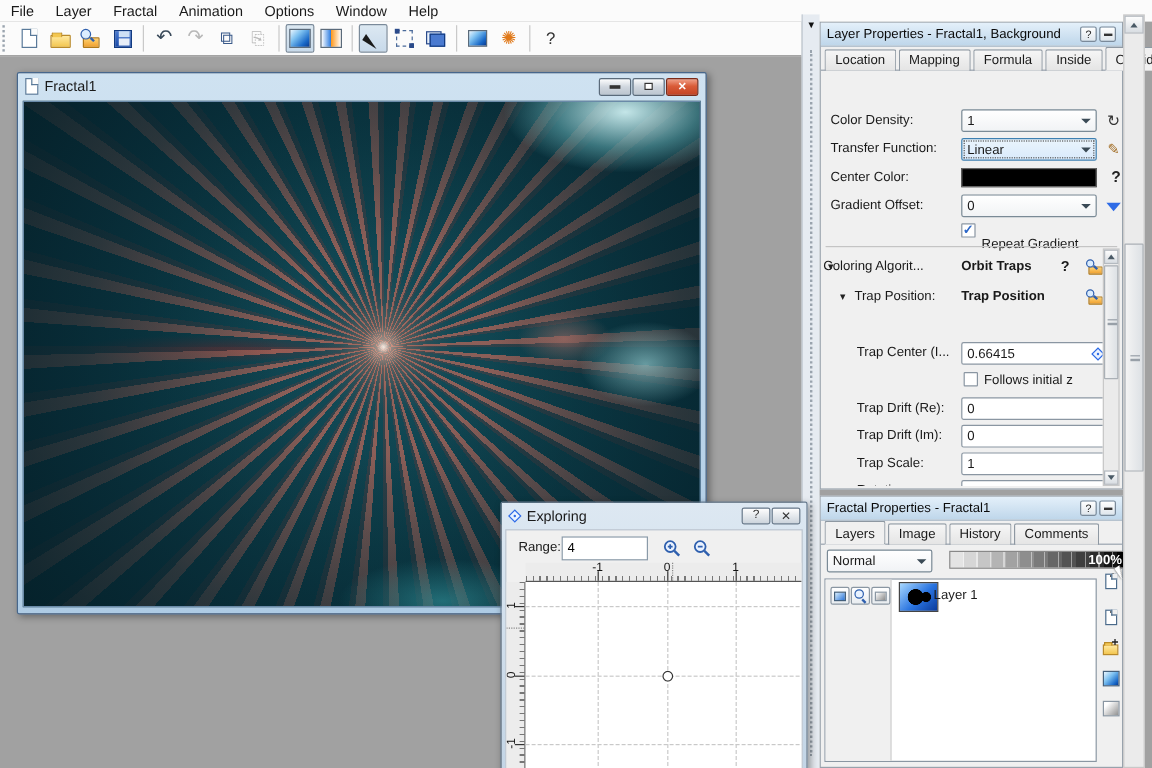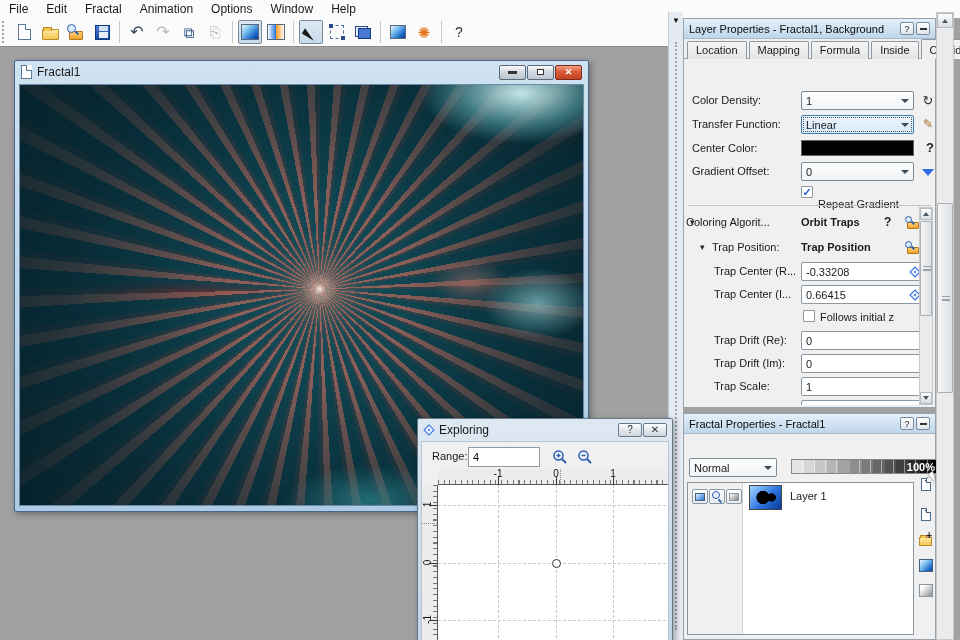--- a/index.html
+++ b/index.html
@@ -133,21 +133,21 @@
   .lthumb { position:absolute; left:61px; top:2px; width:33px; height:25px; border:1px solid #444; }
   .thumb-l1 { background:
       radial-gradient(circle at 42% 50%, #000 0 30%, transparent 32%),
       radial-gradient(circle at 70% 50%, #000 0 16%, transparent 18%),
       linear-gradient(135deg,#a8d8ff,#2a74e0 55%,#0a3a9a); }
   .thumb-bg { background:
       radial-gradient(circle at 28% 72%, #ffa428 0 14%, rgba(255,150,30,.6) 22%, transparent 38%),
       radial-gradient(circle at 75% 25%, #ffc050 0 10%, transparent 26%),
       repeating-conic-gradient(from 20deg at 55% 45%, #0a2a80 0 40deg, #2a62d8 40deg 70deg, #081f60 70deg 110deg),
       #0a2a7a; }
-  .lname { position:absolute; left:102px; top:7px; }
+  .lname { position:absolute; left:90px; top:7px; }
   .side-btn { position:absolute; left:233px; width:17px; height:17px; display:flex; align-items:center; justify-content:center; }
   .pg-s { position:relative; width:10px; height:13px; background:#fff; border:1px solid #4a6a8a; }
   .pg-s:after { content:""; position:absolute; right:-1px; top:-1px; width:4px; height:4px; background:#f0f0f0; border-left:1px solid #4a6a8a; border-bottom:1px solid #4a6a8a; }
   .plusmark { position:absolute; right:-1px; top:-4px; font-size:10px; font-weight:bold; color:#222; }
   .folder-s { position:relative; width:13px; height:9px; margin-top:3px; background:linear-gradient(#ffe9a0,#f3c650); border:1px solid #b98a2a; }
   .folder-s:before { content:""; position:absolute; left:0; top:-3px; width:5px; height:2px; background:#f3c650; border:1px solid #b98a2a; border-bottom:none; }
   .gradsq { width:14px; height:13px; border:1px solid #8a96a2; background:linear-gradient(135deg,#fff 20%,#909090); }
   .imgsq { width:14px; height:13px; border:1px solid #44607c; background:linear-gradient(135deg,#eaf6ff 0%,#7cc0f0 40%,#1868c8 80%,#0a3a90 100%); }
   .t-mini-img { width:10px; height:8px; border:1px solid #44607c; background:linear-gradient(135deg,#d8efff,#2a74d8); }
   .t-mini-grad { width:10px; height:8px; border:1px solid #8a96a2; background:linear-gradient(135deg,#fff,#888); }
@@ -155,21 +155,21 @@
   .mag-s:before { content:""; position:absolute; left:0; top:0; width:6px; height:6px; border:1.5px solid #2e5fae; border-radius:50%; background:#e8f2ff; }
   .mag-s:after { content:""; position:absolute; right:1px; bottom:0; width:4px; height:1.8px; background:#2e5fae; transform:rotate(45deg); }
 </style>
 </head>
 <body>
 
 <div id="app">
 
   <div class="menubar">
     <div class="menu-item">File</div>
-    <div class="menu-item">Edit</div>
+    <div class="menu-item">Layer</div>
     <div class="menu-item">Fractal</div>
     <div class="menu-item">Animation</div>
     <div class="menu-item">Options</div>
     <div class="menu-item">Window</div>
     <div class="menu-item">Help</div>
   </div>
 
   <div class="toolbar">
     <div class="tb-grip"></div>
     <div class="tb-btn">
@@ -408,27 +408,20 @@
         <span style="position:absolute;left:115px;top:3px;font-weight:bold">Trap Position</span>
         <div class="mini-icon" style="left:218px;top:1px">
             <div class="browse-mini">
               <div class="f"></div>
               <div class="m"></div>
               <div class="h"></div>
             </div>
           </div>
       </div>
 
-      <div class="prow" style="top:55px">
-        <span class="plabel2">Trap Center (R...</span>
-        <div class="pinput">
-            <span>-0.33208</span>
-            <div class="diamond" style="margin-left:auto"></div>
-          </div>
-      </div>
       <div class="prow" style="top:78px">
         <span class="plabel2">Trap Center (I...</span>
         <div class="pinput">
             <span>0.66415</span>
             <div class="diamond" style="margin-left:auto"></div>
           </div>
       </div>
       <div class="prow" style="top:101px">
         <span class="checkbox" style="position:absolute;left:117px;top:2px"></span>
         <span style="position:absolute;left:134px;top:3px">Follows initial z</span>
@@ -475,20 +468,26 @@
   <div class="panel" style="top:413px;height:227px">
     <div class="panel-title">
       <span>Fractal Properties - Fractal1</span>
       <div class="pt-btns">
         <div class="pt-btn">?</div>
         <div class="pt-btn">
             <div style="width:7px;height:2px;background:#333"></div>
           </div>
       </div>
     </div>
+    <div class="tabs">
+      <div class="tab active" style="font-weight:normal">Layers</div>
+      <div class="tab">Image</div>
+      <div class="tab">History</div>
+      <div class="tab">Comments</div>
+    </div>
 
     <div class="combo" style="left:5px;top:44px;width:88px">
         <span>Normal</span>
         <span class="arr"></span>
       </div>
     <div class="opacity-bar">
       <span class="opacity-label">100%</span>
       <div class="op-cursor"></div>
     </div>
 

